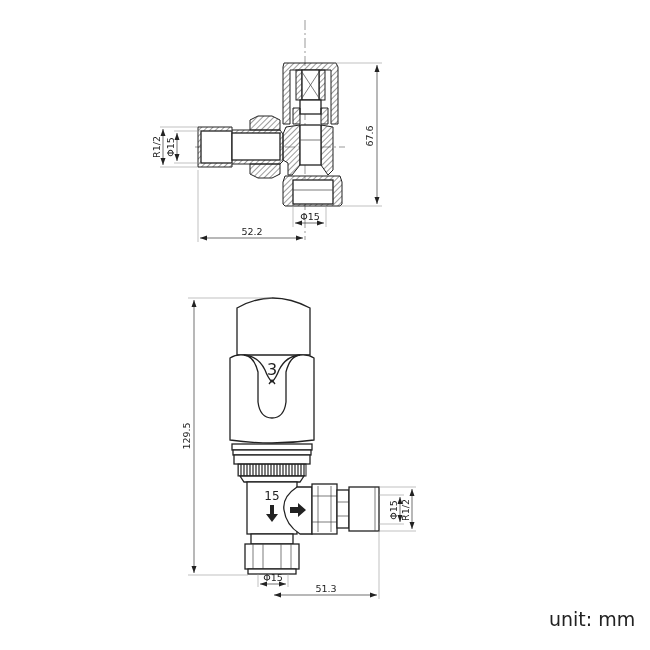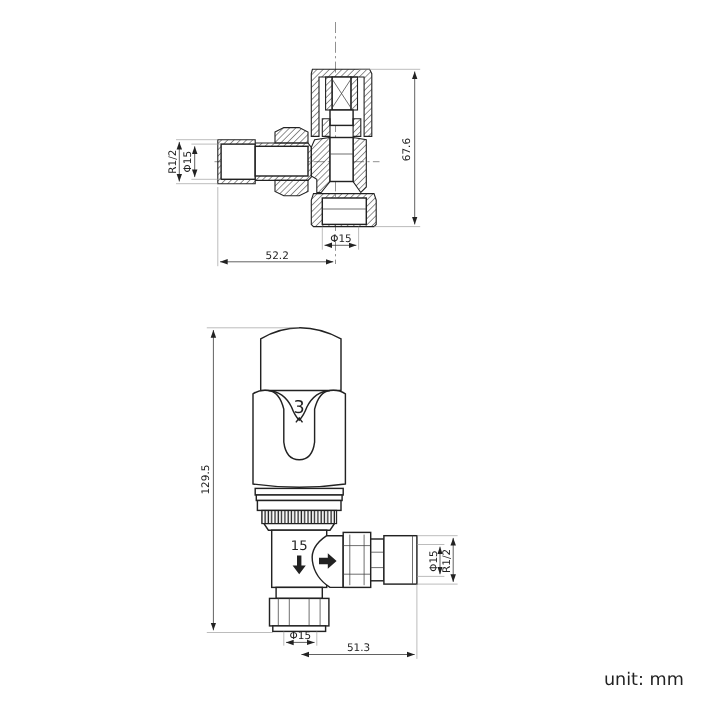--- a/index.html
+++ b/index.html
@@ -1,20 +1,20 @@
 <!DOCTYPE html>
 <html><head>
 <meta charset="utf-8">
 <style>
   html, body { margin: 0; padding: 0; background: #ffffff; }
   body { width: 650px; height: 650px; position: relative; overflow: hidden; font-family: "DejaVu Sans", sans-serif; }
   #canvas { position: absolute; left: 0; top: 0; width: 650px; height: 650px; }
   .dim-text { font-family: "DejaVu Sans", sans-serif; font-size: 9.5px; fill: #222; }
   .big-text { font-family: "DejaVu Sans", sans-serif; font-size: 16px; fill: #222; }
-  .unit { position: absolute; left: 549px; top: 608px; font-family: "DejaVu Sans", sans-serif; font-size: 16px; color: #222; }
+  .unit { position: absolute; left: 549px; top: 608px; font-family: "DejaVu Sans", sans-serif; font-size: 19px; color: #222; }
   .ln { stroke: #222; fill: none; stroke-width: 1.3; }
   .thin { stroke: #444; fill: none; stroke-width: 0.7; }
   .dim { stroke: #333; fill: none; stroke-width: 0.7; }
   .ext { stroke: #999; fill: none; stroke-width: 0.6; }
   .center { stroke: #555; fill: none; stroke-width: 0.6; stroke-dasharray: 10 3 2 3; }
   .body { stroke: #222; fill: #fff; stroke-width: 1.3; }
   .hatch { stroke: #222; fill: url(#hatch); stroke-width: 1; }
 </style>
 </head>
 <body>

